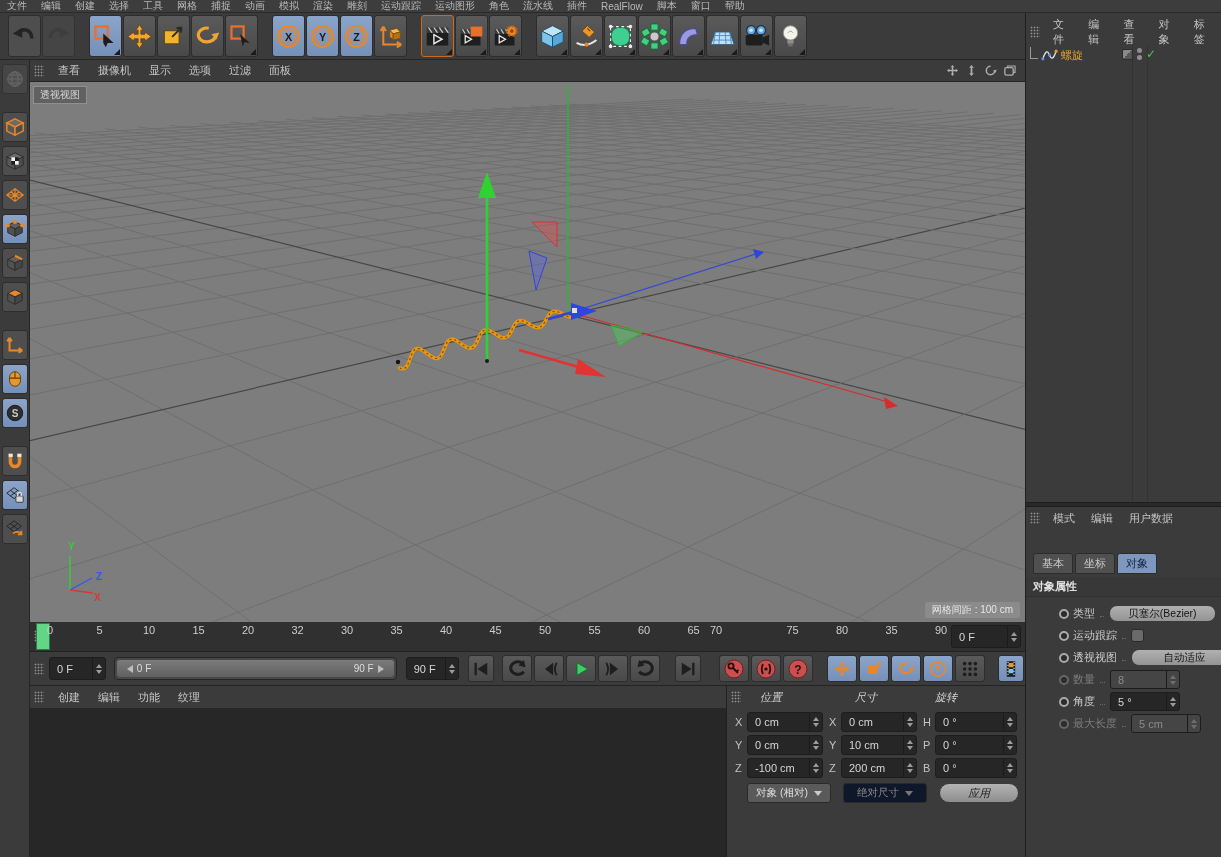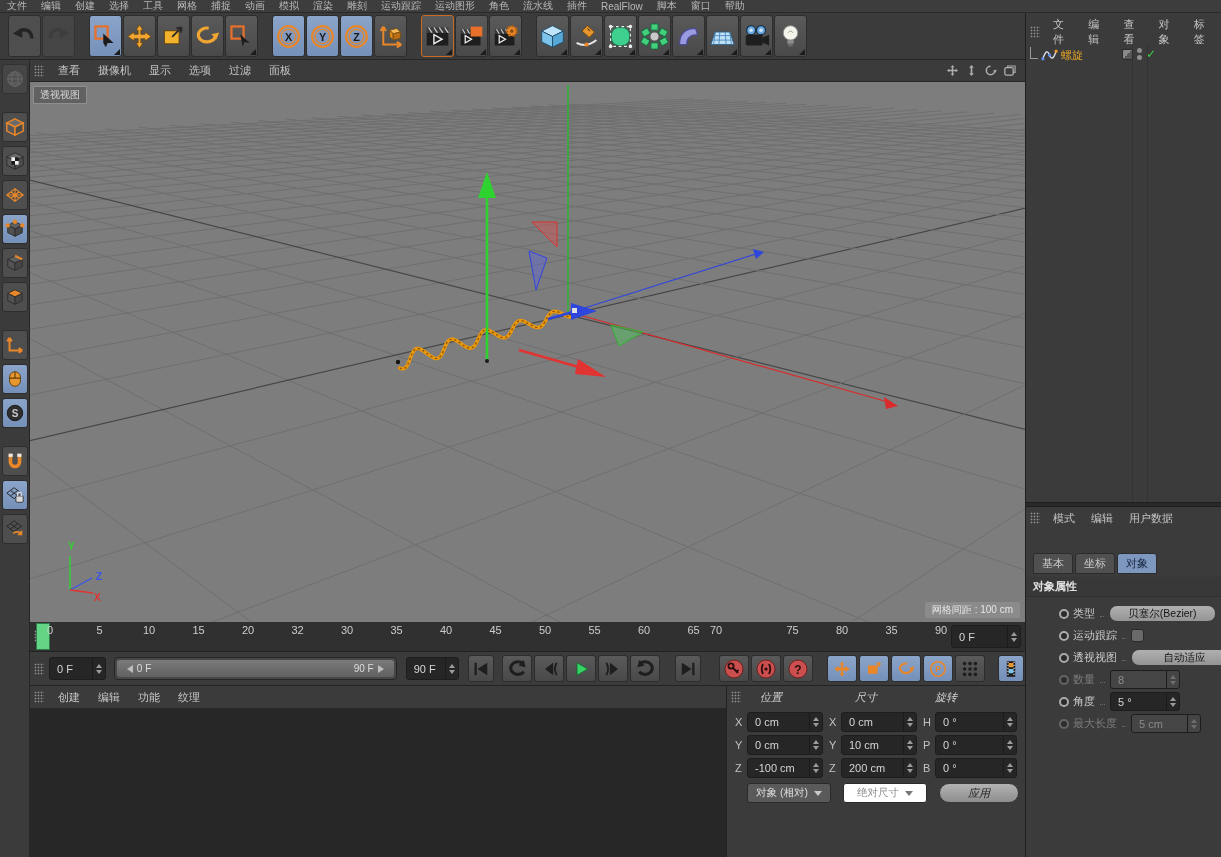--- a/index.html
+++ b/index.html
@@ -79,21 +79,21 @@
   .mm-body{height:148px;background:#272727;}
   .cm{position:absolute;left:697px;top:0;width:298px;height:171px;background:var(--panel);}
   .cm-head{height:22px;display:flex;align-items:center;color:#d2d2d2;font-style:italic;}
   .cm-head .h{position:absolute;font-size:11px;}
   .crow{position:absolute;height:20px;display:flex;align-items:center;}
   .clab{width:12px;text-align:left;color:#c3c3c3;}
   .cinput{height:20px;}
   .ddown{height:20px;background:#5a5a5a;border:1px solid #2a2a2a;border-radius:3px;display:flex;align-items:center;
          justify-content:center;gap:6px;color:#dedede;font-size:10.5px;}
   .ddown .arr{width:0;height:0;border:4px solid transparent;border-top:5px solid #c9c9c9;margin-top:4px;}
-  .ddown.dim{background:#ffffff;color:#8a8a8a;} .ddown.dim .arr{border-top-color:#777;}
+  .ddown.dim{background:#0f172a;color:#8a8a8a;} .ddown.dim .arr{border-top-color:#777;}
   .apply{height:20px;background:linear-gradient(#b3b3b3,#8e8e8e);border:1px solid #3a3a3a;border-radius:10px;
          color:#1e1e1e;display:flex;align-items:center;justify-content:center;font-size:11px;font-style:italic;}
   
   .rpanel{left:1025px;top:13px;width:196px;height:844px;background:var(--panel);border-left:1px solid #1f1f1f;}
   .rp-menu{height:22px;display:flex;align-items:center;color:#c5c5c5;}
   .rp-menu span.mi{padding:0 8px;}
   .om-tree{position:absolute;left:0;top:31px;width:196px;height:458px;}
   .om-col{position:absolute;top:0;height:458px;width:1px;background:#333;}
   .tree-item{position:absolute;left:4px;top:2px;height:18px;display:flex;align-items:center;gap:3px;}
   .treeL{width:8px;height:12px;border-left:1px solid #9a9a9a;border-bottom:1px solid #9a9a9a;margin-bottom:5px;}

